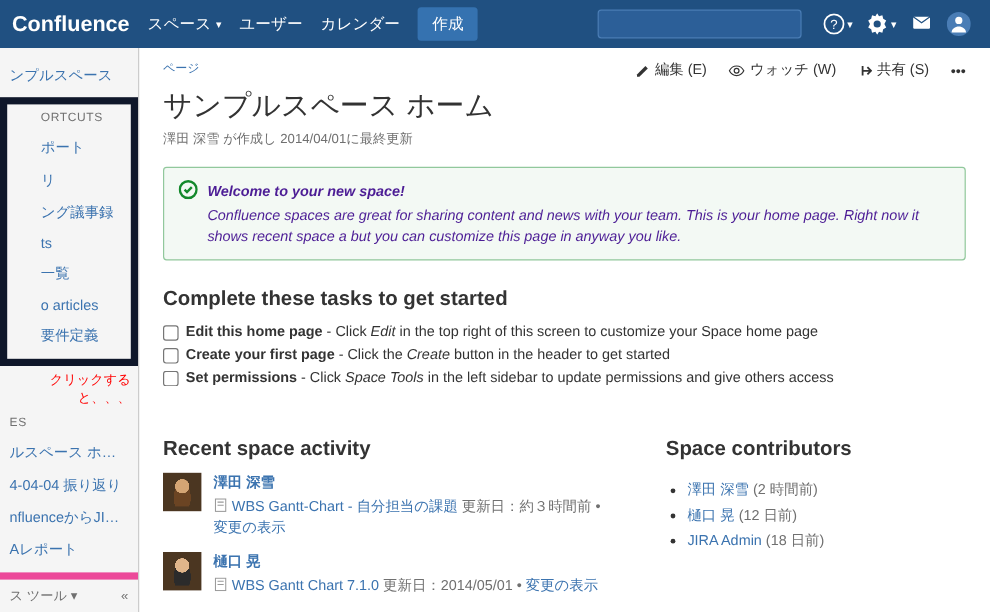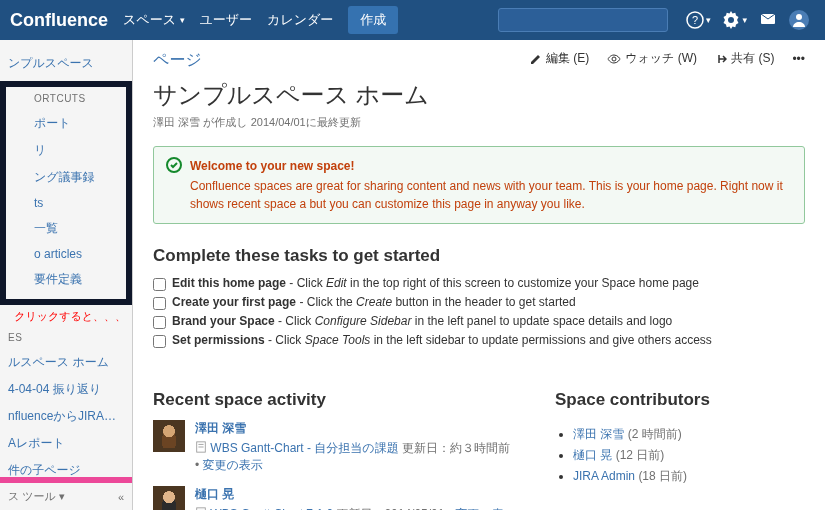--- a/index.html
+++ b/index.html
@@ -8,38 +8,38 @@
 .logo { font-size: 18px; font-weight: bold; margin-right: 15px; }
 .nav-item { color: #fff; margin-right: 15px; font-size: 13px; cursor: pointer; display: flex; align-items: center; }
 .nav-item .caret { font-size: 9px; margin-left: 4px; }
 .btn-create { background: #3572b0; padding: 5px 12px; border-radius: 3px; color: #fff; cursor: pointer; text-align: right; }
 .spacer { flex: 1; }
 .search-box { background: #2c5f98; border: 1px solid #4a7db5; border-radius: 3px; width: 170px; height: 24px; display: flex; align-items: center; padding: 0 8px; margin-right: 12px; }
 .search-box svg { width: 14px; height: 14px; }
 .search-box input { background: none; border: none; outline: none; color: #fff; flex: 1; margin-left: 6px; font-size: 12px; }
 .header-icon { margin: 0 6px; cursor: pointer; display: flex; align-items: center; }
 .body { display: flex; height: 470px; }
-.sidebar { width: 133px; border-right: 1px solid #ccc; overflow: hidden; position: relative; background: #f5f5f5; }
+.sidebar { width: 116px; border-right: 1px solid #ccc; overflow: hidden; position: relative; background: #f5f5f5; }
 .sidebar-inner { padding: 10px 0; }
 .section-label { font-size: 10px; color: #707070; text-transform: uppercase; letter-spacing: 0.5px; padding: 6px 8px; }
 .sb-link { color: #3b73af; font-size: 12px; padding: 5px 8px; cursor: pointer; display: block; white-space: nowrap; overflow: hidden; text-overflow: ellipsis; }
 .highlight-box { border: 6px solid #0f172a; margin: 4px 0 2px 0; padding-bottom: 6px; position: relative; padding-left: 20px; }
 .red-note { color: red; font-size: 11px; text-align: right; padding: 2px 6px; }
 .sidebar-bottom { position: absolute; bottom: 0; left: 0; right: 0; border-top: 6px solid #ec4899; display: flex; justify-content: space-between; align-items: center; padding: 6px 8px; background: #f5f5f5; color: #707070; font-size: 11px; }
 .main { flex: 1; overflow: auto; padding: 10px 20px; position: relative; }
-.breadcrumb { color: #707070; font-size: 16px; }
+.breadcrumb { color: #707070; font-size: 10px; }
 .breadcrumb a { color: #3b73af; cursor: pointer; }
 .page-actions { position: absolute; top: 10px; right: 20px; display: flex; align-items: center; font-size: 12px; color: #333; gap: 18px; }
 .pa-item { cursor: pointer; display: flex; align-items: center; gap: 4px; }
 h1.page-title { font-size: 24px; font-weight: normal; margin-top: 8px; color: #333; }
 .meta { font-size: 11px; color: #707070; margin-top: 4px; }
 .welcome-box { border: 1px solid #91c89c; background: #f3f9f4; border-radius: 3px; padding: 10px 12px; margin-top: 16px; display: flex; gap: 8px; }
 .welcome-box .icon { color: #14892c; flex-shrink: 0; }
 .welcome-box b { display: block; margin-bottom: 2px; }
-.welcome-text { font-size: 12px; color: #c2410c; line-height: 1.5; }
+.welcome-text { font-size: 12px; color: #4c1d95; line-height: 1.5; font-style: italic; }
 h2.section { font-size: 17px; font-weight: bold; margin-top: 22px; margin-bottom: 10px; color: #333; }
 .tasks { margin-top: 8px; }
 .task { display: flex; align-items: flex-start; gap: 6px; margin: 4px 0; font-size: 12px; }
 .task input { margin-top: 2px; }
 .task .tdesc { color: #333; }
 .task .tdesc i { font-style: italic; }
 .two-col { display: flex; gap: 40px; margin-top: 20px; }
 .col-left { flex: 1; }
 .col-right { width: 250px; }
 .activity-item { display: flex; gap: 10px; margin-bottom: 12px; }
@@ -180,24 +180,20 @@
       <div class="task">
           <input type="checkbox" style="">
           <span class="tdesc"><b>Edit this home page</b><span> - Click </span><i>Edit</i><span> in the top right of this screen to customize your Space home page</span></span>
         </div>
       <div class="task">
           <input type="checkbox" style="">
           <span class="tdesc"><b>Create your first page</b><span> - Click the </span><i>Create</i><span> button in the header to get started</span></span>
         </div>
       <div class="task">
           <input type="checkbox" style="">
-          <span class="tdesc"><b>Brand your Space</b><span> - Click </span><i>Configure Sidebar</i><span> in the left panel to update space details and logo</span></span>
-        </div>
-      <div class="task">
-          <input type="checkbox" style="">
           <span class="tdesc"><b>Set permissions</b><span> - Click </span><i>Space Tools</i><span> in the left sidebar to update permissions and give others access</span></span>
         </div>
     </div>
 
     <div class="two-col">
       <div class="col-left">
         <h2 class="section">Recent space activity</h2>
         <div class="activity-item">
           <div class="avatar"></div>
           <div class="act-body">

